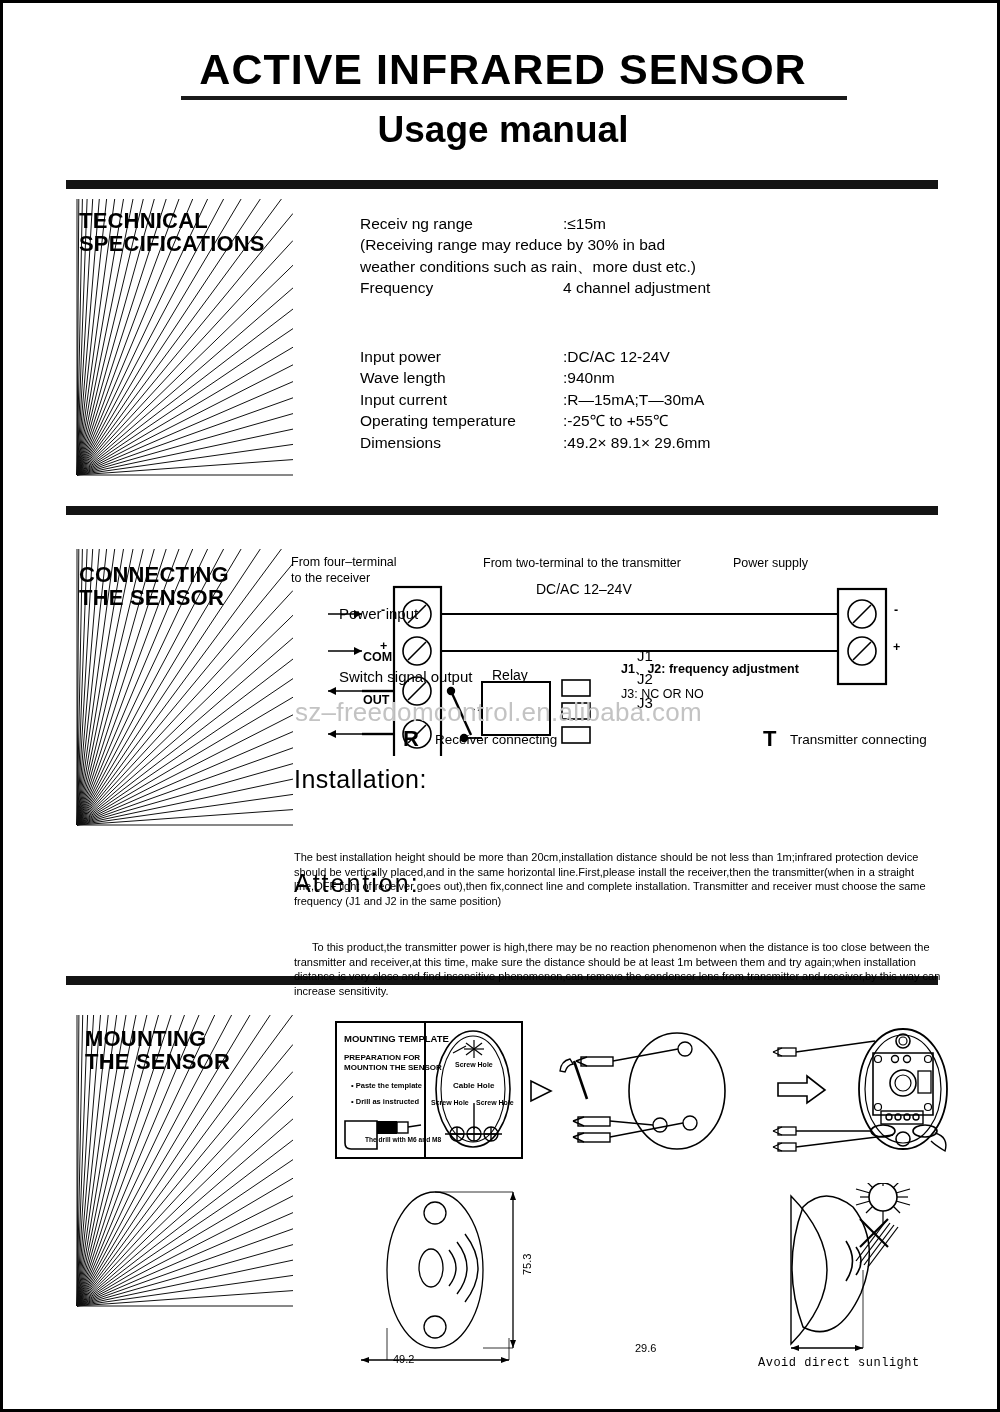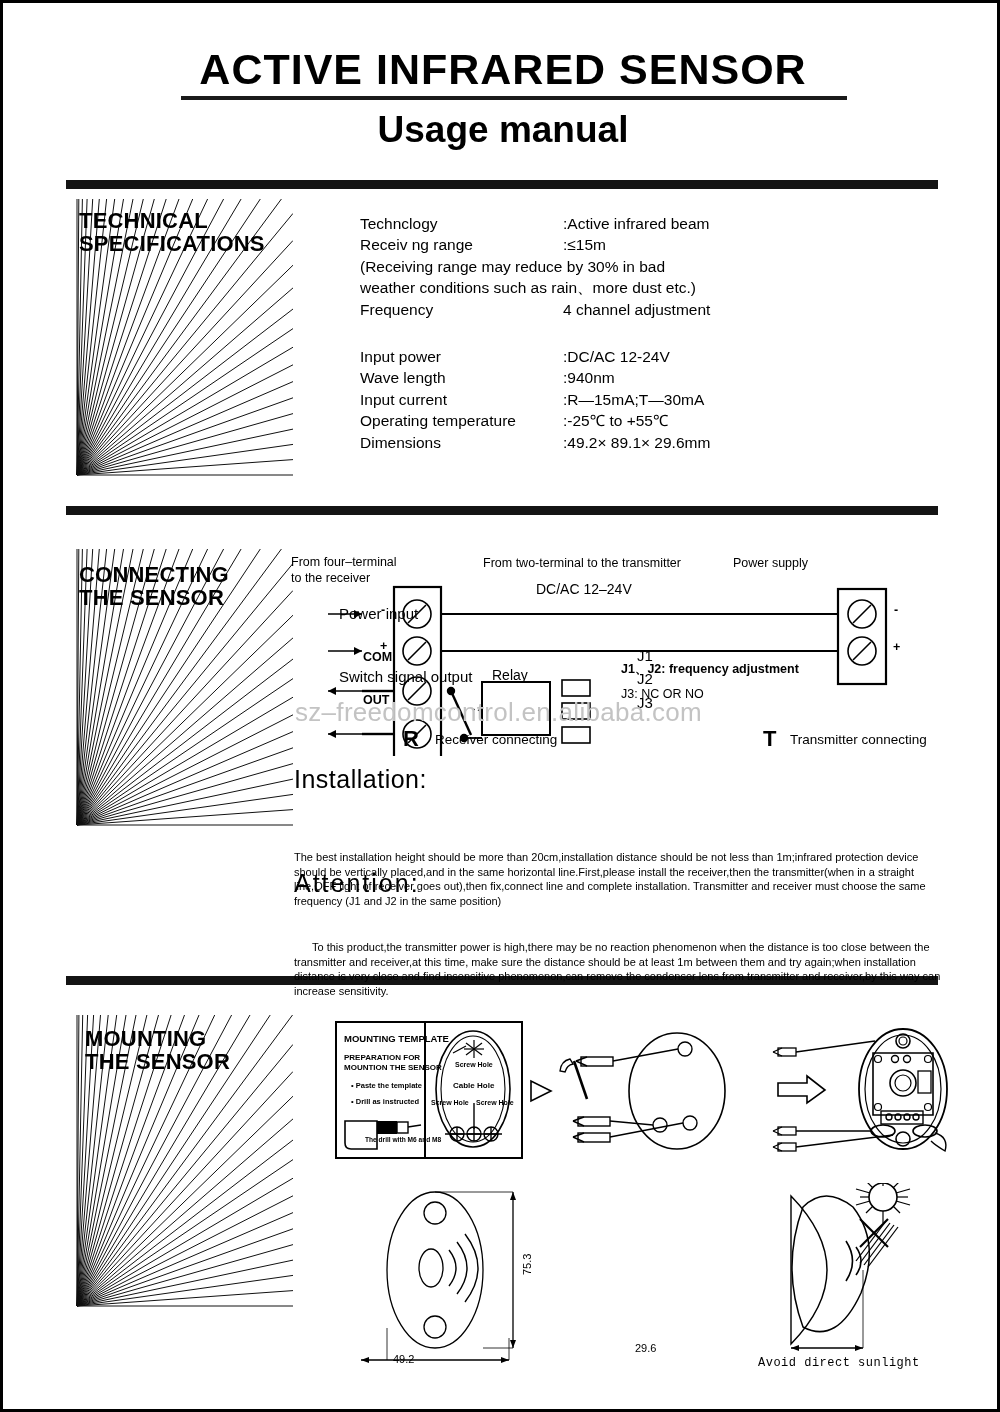--- a/index.html
+++ b/index.html
@@ -112,24 +112,20 @@
           <line x1="4" y1="276" x2="220.0" y2="260.6"></line>
           <line x1="4" y1="276" x2="220.0" y2="276.0"></line>
         </g>
     </svg>
   </div>
   <div class="sec-head" style="left:76px;top:206px">TECHNICAL
 SPECIFICATIONS</div>
 
   <div class="spec" style="left:357px;top:210px">
     <div class="row">
-        <span class="k">Technclogy</span>
-        <span class="v">:Active infrared beam</span>
-      </div>
-    <div class="row">
         <span class="k">Receiv ng range</span>
         <span class="v">:≤15m</span>
       </div>
     <div class="cont"> (Receiving range may reduce by 30% in bad</div>
     <div class="cont">  weather conditions such as  rain、more dust etc.)</div>
     <div class="row">
         <span class="k">Frequency</span>
         <span class="v">4 channel adjustment</span>
       </div>
   </div>

